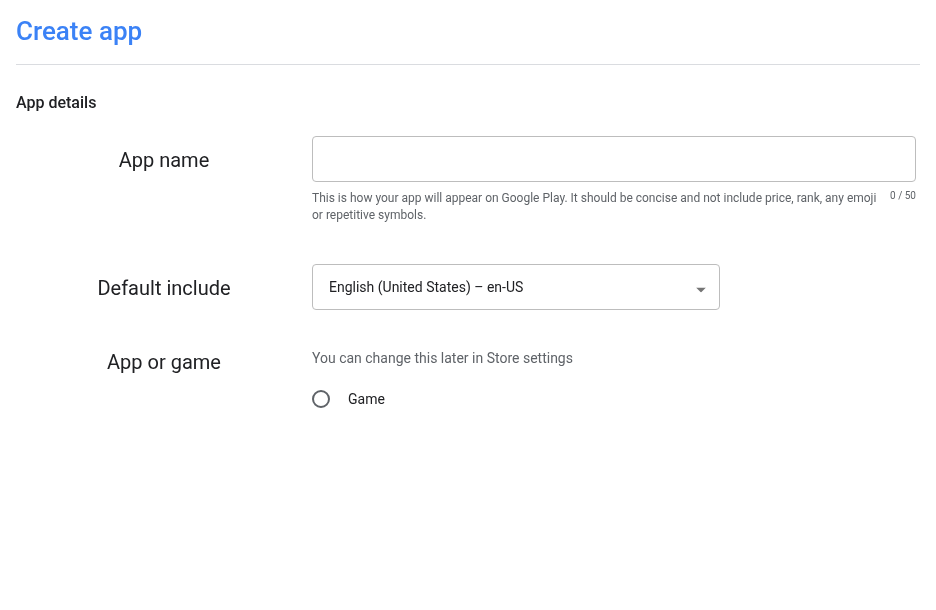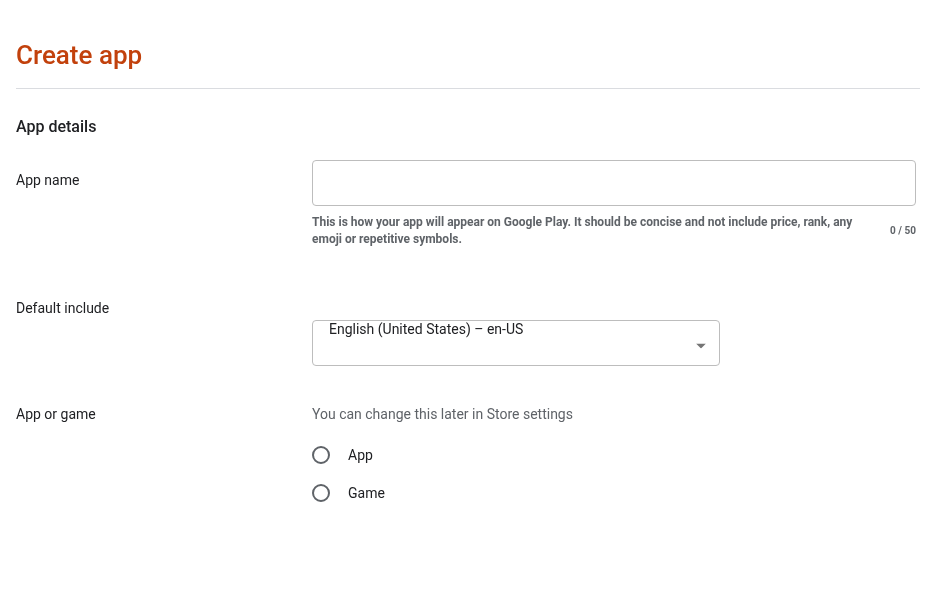--- a/index.html
+++ b/index.html
@@ -10,47 +10,47 @@
     body {
       font-family: 'Google Sans', Roboto, Arial, sans-serif;
       background: #fff;
       color: #202124;
       padding: 16px 16px 0 16px;
       width: 936px;
     }
     .page-title {
       font-size: 26px;
       font-weight: 500;
-      color: #c2410c;
+      color: #3b82f6;
       letter-spacing: 0;
       padding-bottom: 18px;
-      margin-top: 24px;
     }
     .divider {
       border: none;
       border-top: 1px solid #dadce0;
       margin: 0 0 28px 0;
     }
     .section-title {
       font-size: 16px;
       font-weight: 500;
       color: #202124;
       margin-bottom: 24px;
     }
     .form-row {
       display: flex;
       align-items: flex-start;
       margin-bottom: 40px;
     }
     .form-label {
       width: 296px;
       flex-shrink: 0;
-      font-size: 14px;
+      font-size: 20px;
       color: #202124;
       padding-top: 12px;
+      text-align: center;
     }
     .form-label.no-pad {
       padding-top: 0;
     }
     .form-control {
       flex: 1;
       max-width: 604px;
     }
     .text-input {
       width: 100%;
@@ -58,24 +58,23 @@
       border: 1px solid #bdbdbd;
       border-radius: 4px;
       padding: 0 14px;
       font-size: 14px;
       font-family: inherit;
       outline: none;
     }
     .helper-row {
       display: flex;
       justify-content: space-between;
-      align-items: center;
+      align-items: flex-start;
       margin-top: 8px;
       gap: 8px;
-      font-weight: bold;
     }
     .helper-text {
       font-size: 12px;
       color: #5f6368;
       line-height: 1.4;
       flex: 1;
     }
     .char-count {
       font-size: 10px;
       color: #5f6368;
@@ -87,23 +86,23 @@
     }
     .select-box {
       width: 100%;
       height: 46px;
       border: 1px solid #bdbdbd;
       border-radius: 4px;
       padding: 0 40px 0 16px;
       font-size: 14px;
       color: #202124;
       display: flex;
+      align-items: center;
       cursor: pointer;
       background: #fff;
-      margin-top: 32px;
     }
     .select-arrow {
       position: absolute;
       right: 14px;
       top: 50%;
       transform: translateY(-50%);
       pointer-events: none;
     }
     .info-text {
       font-size: 14px;
@@ -168,24 +167,20 @@
   </div>
 </div>
 
 <div class="form-row">
   <div class="form-label no-pad">App or game</div>
   <div class="form-control">
     <div class="info-text">You can change this later in Store settings</div>
     <div class="radio-group">
       <label class="radio-option">
         <span class="radio-circle"></span>
-        <span class="radio-label">App</span>
-      </label>
-      <label class="radio-option">
-        <span class="radio-circle"></span>
         <span class="radio-label">Game</span>
       </label>
     </div>
   </div>
 </div>
 
 <div class="form-row">
 </div>
 
 </body></html>

